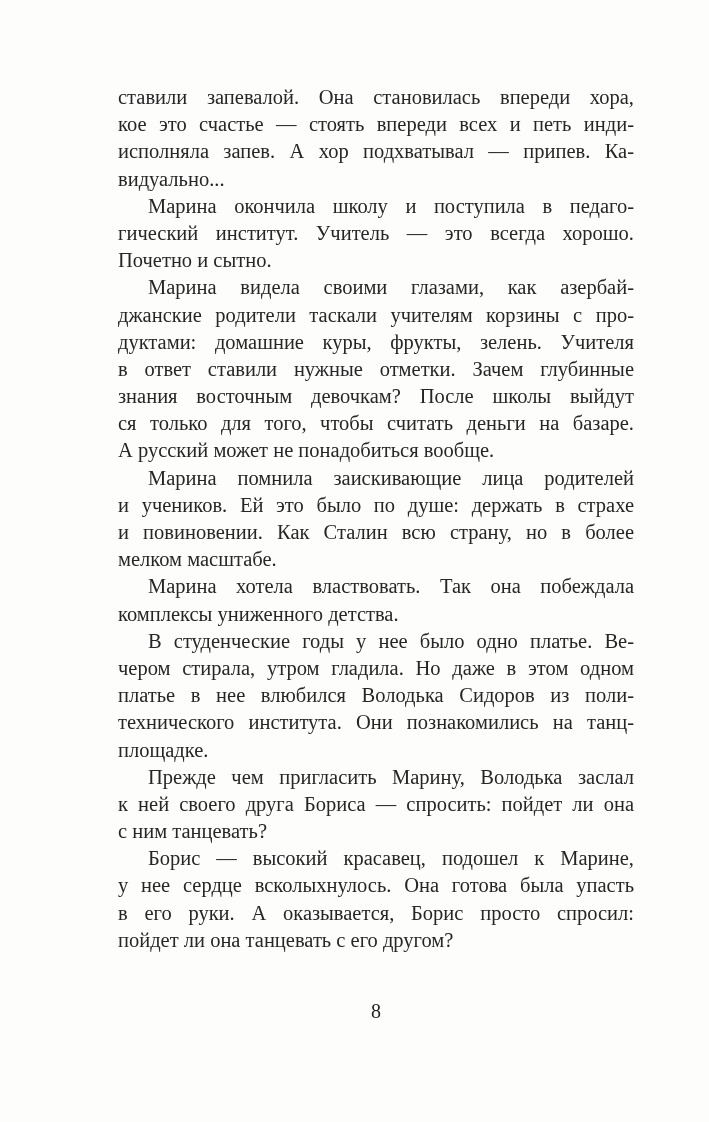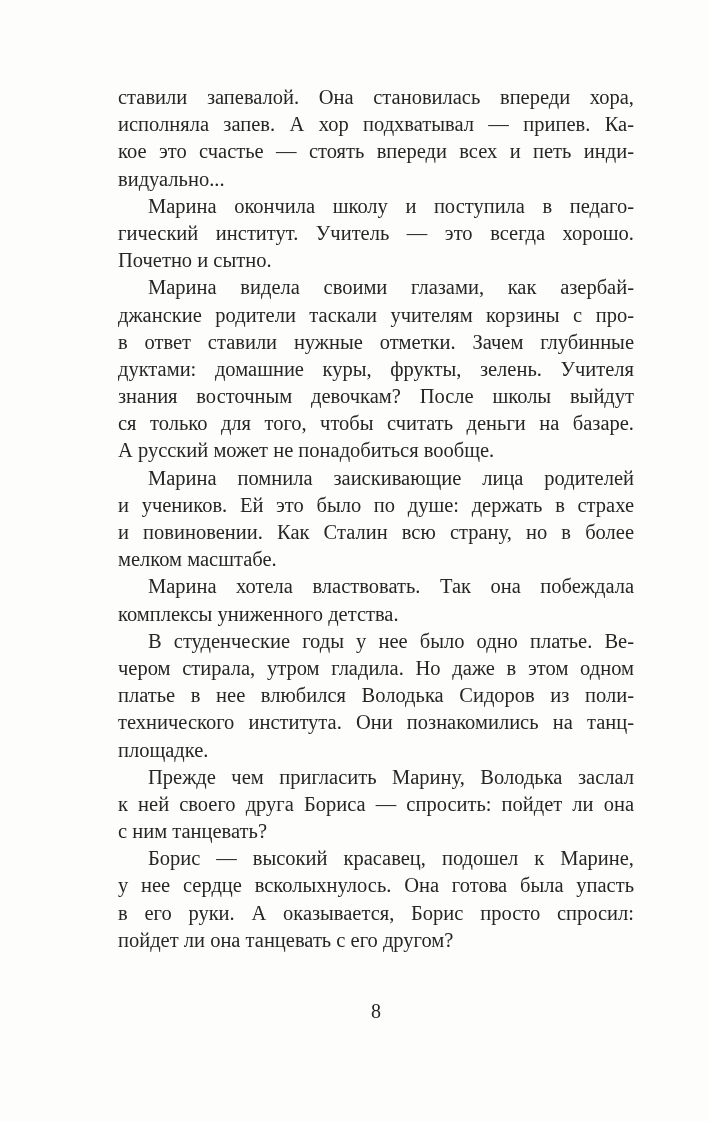--- a/index.html
+++ b/index.html
@@ -47,30 +47,30 @@
     text-align: center;
     font-size: 20px;
   }
 </style>
 </head>
 <body style="background: rgb(253, 253, 252);">
 
 <div class="page" style="color: rgb(38, 38, 38);">
   <div class="text-block" id="text-block">
       <div class="line">ставили запевалой. Она становилась впереди хора,</div>
+      <div class="line">кое это счастье — стоять впереди всех и петь инди-</div>
       <div class="line">исполняла запев. А хор подхватывал — припев. Ка-</div>
-      <div class="line">кое это счастье — стоять впереди всех и петь инди-</div>
       <div class="line last">видуально...</div>
       <div class="line ind">Марина окончила школу и поступила в педаго-</div>
       <div class="line">гический институт. Учитель — это всегда хорошо.</div>
       <div class="line last">Почетно и сытно.</div>
       <div class="line ind">Марина видела своими глазами, как азербай-</div>
       <div class="line">джанские родители таскали учителям корзины с про-</div>
+      <div class="line">дуктами: домашние куры, фрукты, зелень. Учителя</div>
       <div class="line">в ответ ставили нужные отметки. Зачем глубинные</div>
-      <div class="line">дуктами: домашние куры, фрукты, зелень. Учителя</div>
       <div class="line">знания восточным девочкам? После школы выйдут</div>
       <div class="line">ся только для того, чтобы считать деньги на базаре.</div>
       <div class="line last">А русский может не понадобиться вообще.</div>
       <div class="line ind">Марина помнила заискивающие лица родителей</div>
       <div class="line">и учеников. Ей это было по душе: держать в страхе</div>
       <div class="line">и повиновении. Как Сталин всю страну, но в более</div>
       <div class="line last">мелком масштабе.</div>
       <div class="line ind">Марина хотела властвовать. Так она побеждала</div>
       <div class="line last">комплексы униженного детства.</div>
       <div class="line ind">В студенческие годы у нее было одно платье. Ве-</div>

